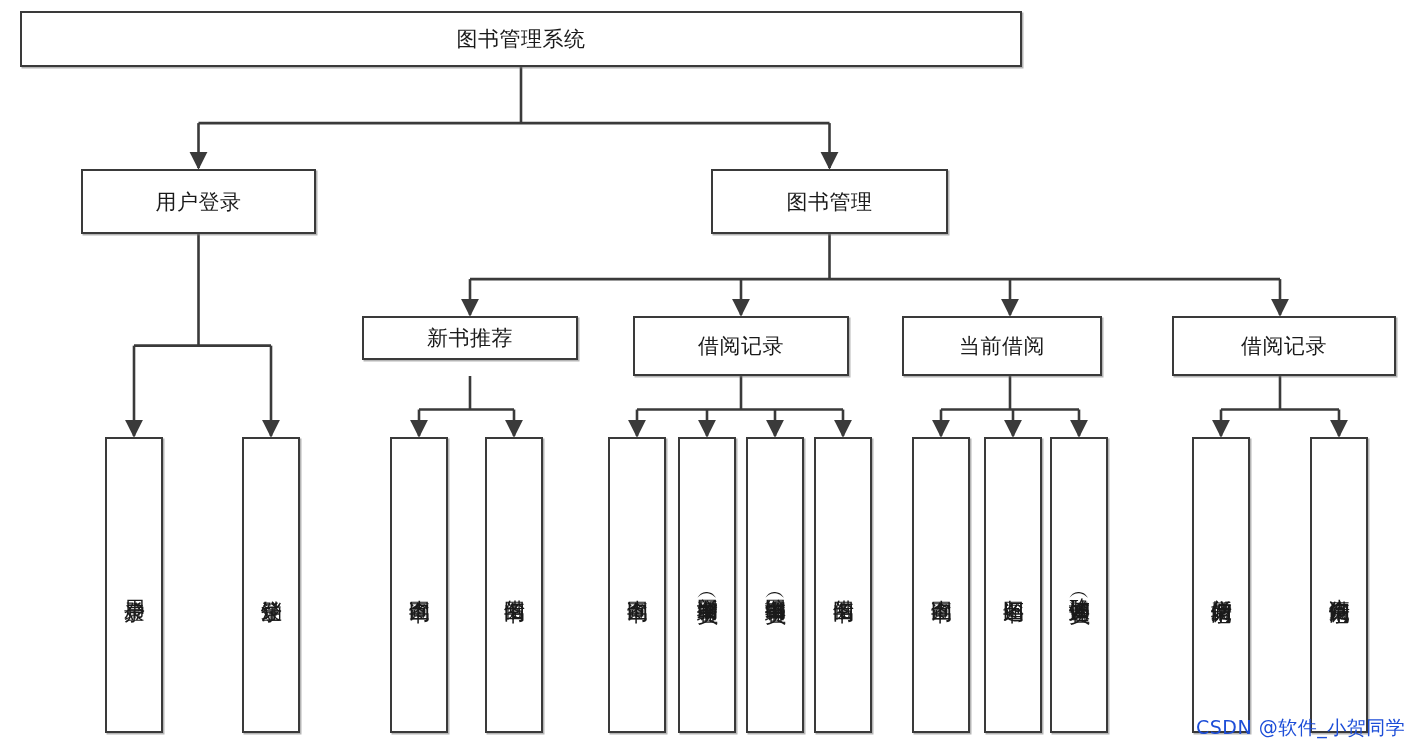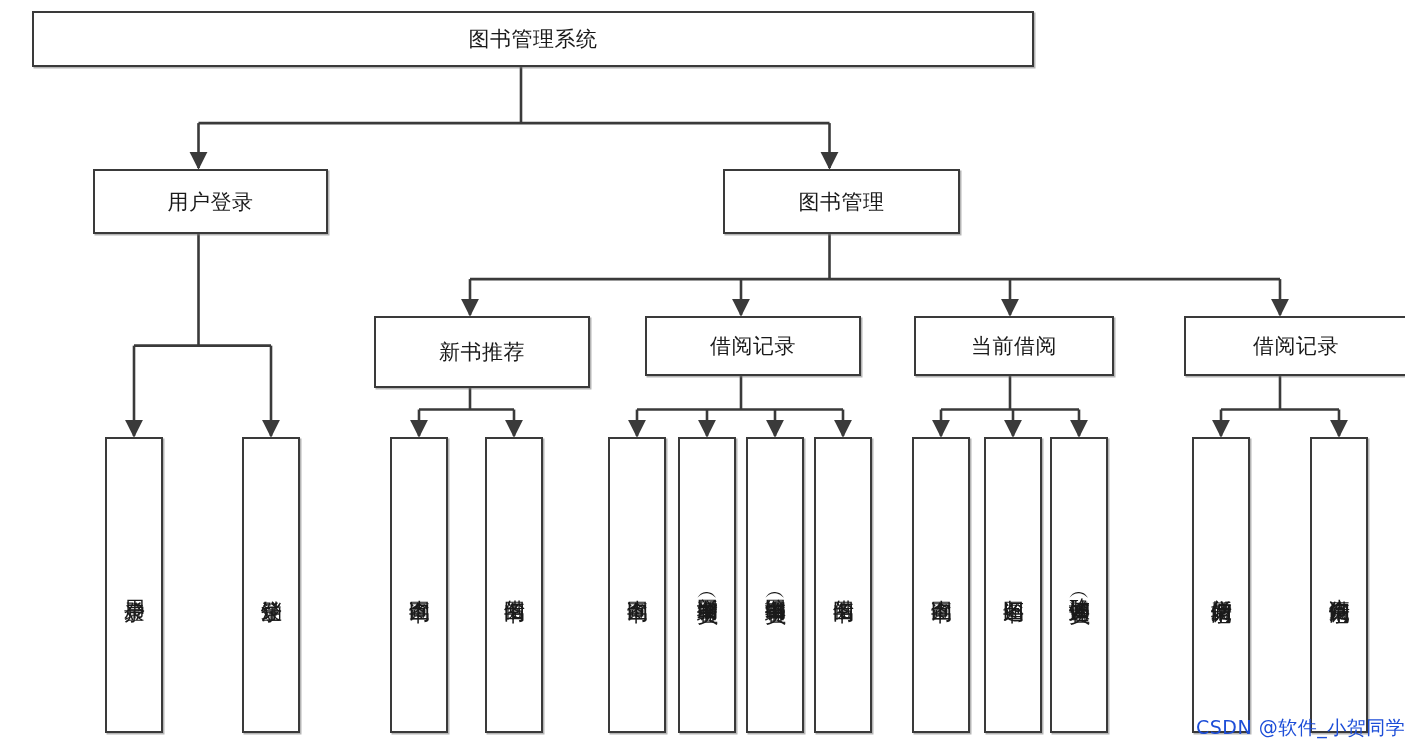--- a/index.html
+++ b/index.html
@@ -32,21 +32,20 @@
     background: #ffffff;
     display: flex;
     align-items: center;
     justify-content: center;
     color: #1a1a1a;
     box-shadow: 1.5px 1.5px 0 0 rgba(120,120,120,0.55);
   }
   .node.horiz {
     font-size: 21px;
     letter-spacing: 0.5px;
-    margin-left: 12px;
   }
   .node.vert {
     writing-mode: vertical-rl;
     text-orientation: upright;
     font-size: 21px;
     line-height: 1.18;
     letter-spacing: 1px;
     padding: 2px 0;
     white-space: nowrap;
   }
@@ -113,21 +112,21 @@
   <div id="nodes-layer">
       <div class="node horiz" style="left: 20px; top: 11px; width: 1002px; height: 56px;">
         <span>图书管理系统</span>
       </div>
       <div class="node horiz" style="left: 81px; top: 169px; width: 235px; height: 65px;">
         <span>用户登录</span>
       </div>
       <div class="node horiz" style="left: 711px; top: 169px; width: 237px; height: 65px;">
         <span>图书管理</span>
       </div>
-      <div class="node horiz" style="left: 362px; top: 316px; width: 216px; height: 72px;">
+      <div class="node horiz" style="left: 362px; top: 316px; width: 216px; height: 44px;">
         <span>新书推荐</span>
       </div>
       <div class="node horiz" style="left: 633px; top: 316px; width: 216px; height: 60px;">
         <span>借阅记录</span>
       </div>
       <div class="node horiz" style="left: 902px; top: 316px; width: 200px; height: 60px;">
         <span>当前借阅</span>
       </div>
       <div class="node horiz" style="left: 1172px; top: 316px; width: 224px; height: 60px;">
         <span>借阅记录</span>

